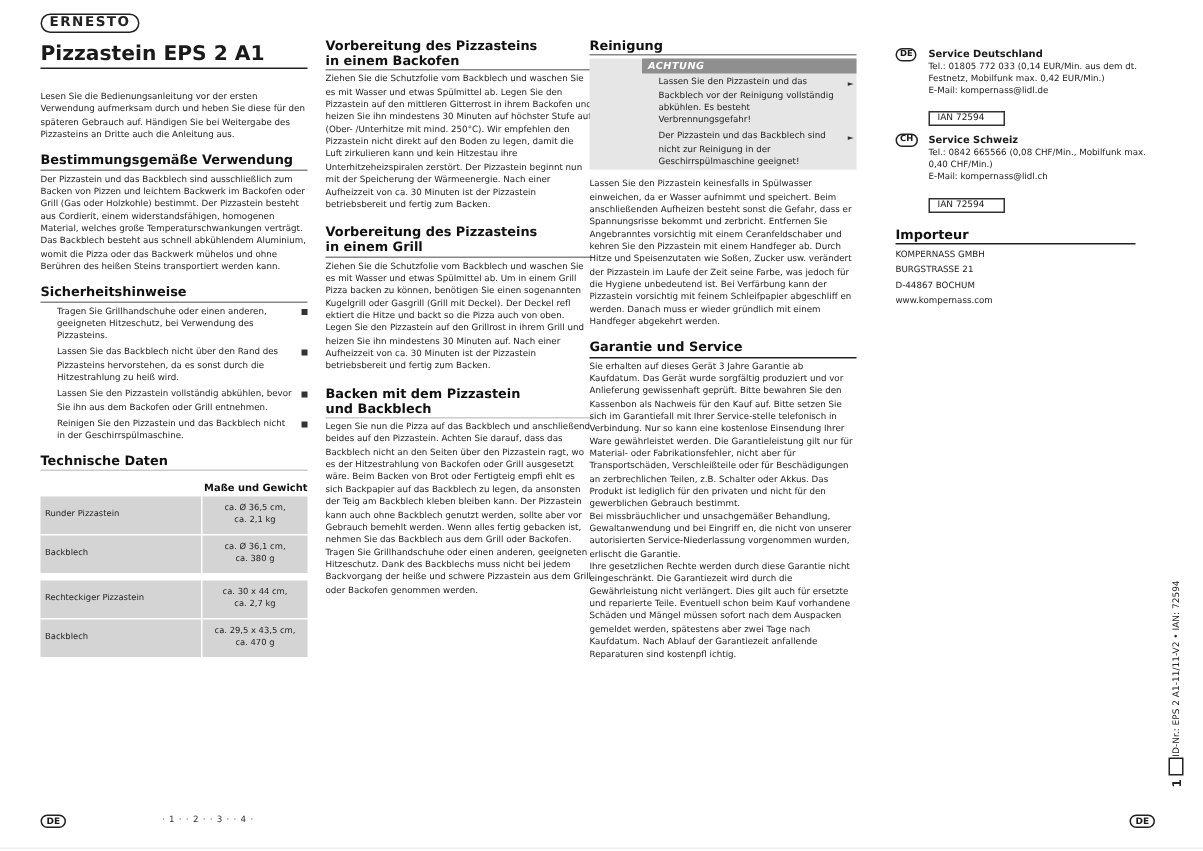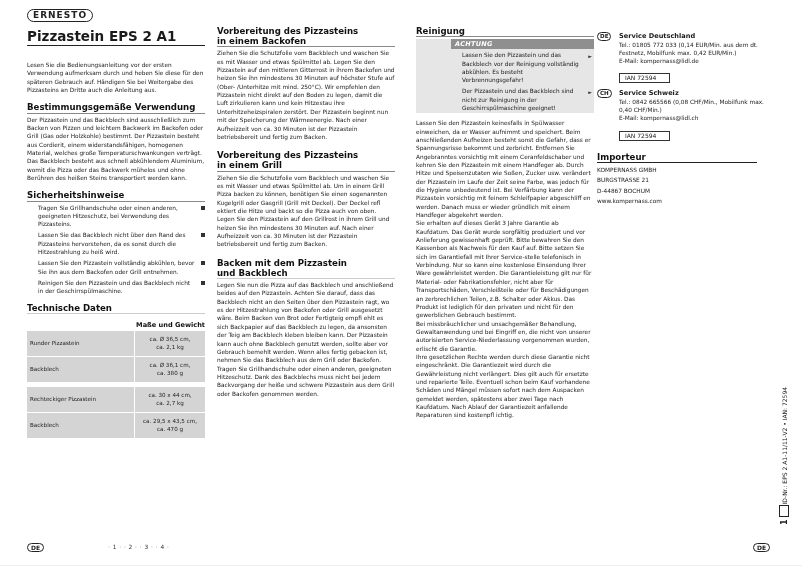--- a/index.html
+++ b/index.html
@@ -2,21 +2,21 @@
 <html><head>
 <meta charset="utf-8">
 <style>
   * { box-sizing: border-box; margin: 0; padding: 0; }
   html, body { width: 802px; height: 567px; background: #ffffff; overflow: hidden; }
   body { font-family: "DejaVu Sans", sans-serif; color: #1a1a1a; position: relative; }
   .page { position: absolute; top: 0; left: 0; width: 802px; height: 476px; }
   .col { position: absolute; top: 0; }
   .c1 { left: 27px; width: 178px; }
   .c2 { left: 217px; width: 178px; }
-  .c3 { left: 416px; width: 178px; }
+  .c3 { left: 393px; width: 178px; }
   .c4 { left: 597px; width: 180px; }
 
   .logo { position: absolute; top: 9px; left: 27px; border: 1.2px solid #222; border-radius: 10px;
           padding: 0 5px; font-size: 9px; font-weight: bold; letter-spacing: 1px; line-height: 11px;
           color: #222; }
   .title { position: absolute; top: 28px; left: 27px; width: 178px; font-size: 13.5px; font-weight: bold;
            border-bottom: 1.2px solid #222; padding-bottom: 1px; line-height: 16px; }
   p, .txt { font-size: 5.8px; line-height: 8.35px; color: #222; }
   h2 { font-size: 8.6px; font-weight: bold; line-height: 10.2px; color: #111; border-bottom: 1px solid #888;
        padding-bottom: 0; margin-bottom: 2px; }
@@ -115,20 +115,21 @@
 
   <div class="col c3" style="top:26px;">
     <h2>Reinigung</h2>
     <div class="warn">
       <div class="warn-head">ACHTUNG</div>
       <div class="warn-item"><span>Lassen Sie den Pizzastein und das Backblech vor der Reinigung vollständig abkühlen. Es besteht Verbrennungsgefahr!</span><span class="arr">►</span></div>
       <div class="warn-item"><span>Der Pizzastein und das Backblech sind nicht zur Reinigung in der Geschirrspülmaschine geeignet!</span><span class="arr">►</span></div>
     </div>
     <p style="margin-top:6px;">Lassen Sie den Pizzastein keinesfalls in Spülwasser einweichen, da er Wasser aufnimmt und speichert. Beim anschließenden Aufheizen besteht sonst die Gefahr, dass er Spannungsrisse bekommt und zerbricht. Entfernen Sie Angebranntes vorsichtig mit einem Ceranfeldschaber und kehren Sie den Pizzastein mit einem Handfeger ab. Durch Hitze und Speisenzutaten wie Soßen, Zucker usw. verändert der Pizzastein im Laufe der Zeit seine Farbe, was jedoch für die Hygiene unbedeutend ist. Bei Verfärbung kann der Pizzastein vorsichtig mit feinem Schleifpapier abgeschliff en werden. Danach muss er wieder gründlich mit einem Handfeger abgekehrt werden.</p>
 
+    <h2 style="margin-top:8px; border-bottom-color:#222;">Garantie und Service</h2>
     <p>Sie erhalten auf dieses Gerät 3 Jahre Garantie ab Kaufdatum. Das Gerät wurde sorgfältig produziert und vor Anlieferung gewissenhaft geprüft. Bitte bewahren Sie den Kassenbon als Nachweis für den Kauf auf. Bitte setzen Sie sich im Garantiefall mit Ihrer Service-stelle telefonisch in Verbindung. Nur so kann eine kostenlose Einsendung Ihrer Ware gewährleistet werden. Die Garantieleistung gilt nur für Material- oder Fabrikationsfehler, nicht aber für Transportschäden, Verschleißteile oder für Beschädigungen an zerbrechlichen Teilen, z.B. Schalter oder Akkus. Das Produkt ist lediglich für den privaten und nicht für den gewerblichen Gebrauch bestimmt.</p>
     <p>Bei missbräuchlicher und unsachgemäßer Behandlung, Gewaltanwendung und bei Eingriff en, die nicht von unserer autorisierten Service-Niederlassung vorgenommen wurden, erlischt die Garantie.</p>
     <p>Ihre gesetzlichen Rechte werden durch diese Garantie nicht eingeschränkt. Die Garantiezeit wird durch die Gewährleistung nicht verlängert. Dies gilt auch für ersetzte und reparierte Teile. Eventuell schon beim Kauf vorhandene Schäden und Mängel müssen sofort nach dem Auspacken gemeldet werden, spätestens aber zwei Tage nach Kaufdatum. Nach Ablauf der Garantiezeit anfallende Reparaturen sind kostenpfl ichtig.</p>
   </div>
 
   <div class="col c4" style="top:32px;">
     <div class="svc-block">
       <span class="cc">DE</span>
       <div class="svc-title">Service Deutschland</div>
       <div class="svc-line">Tel.: 01805 772 033 (0,14 EUR/Min. aus dem dt. Festnetz, Mobilfunk max. 0,42 EUR/Min.)</div>

